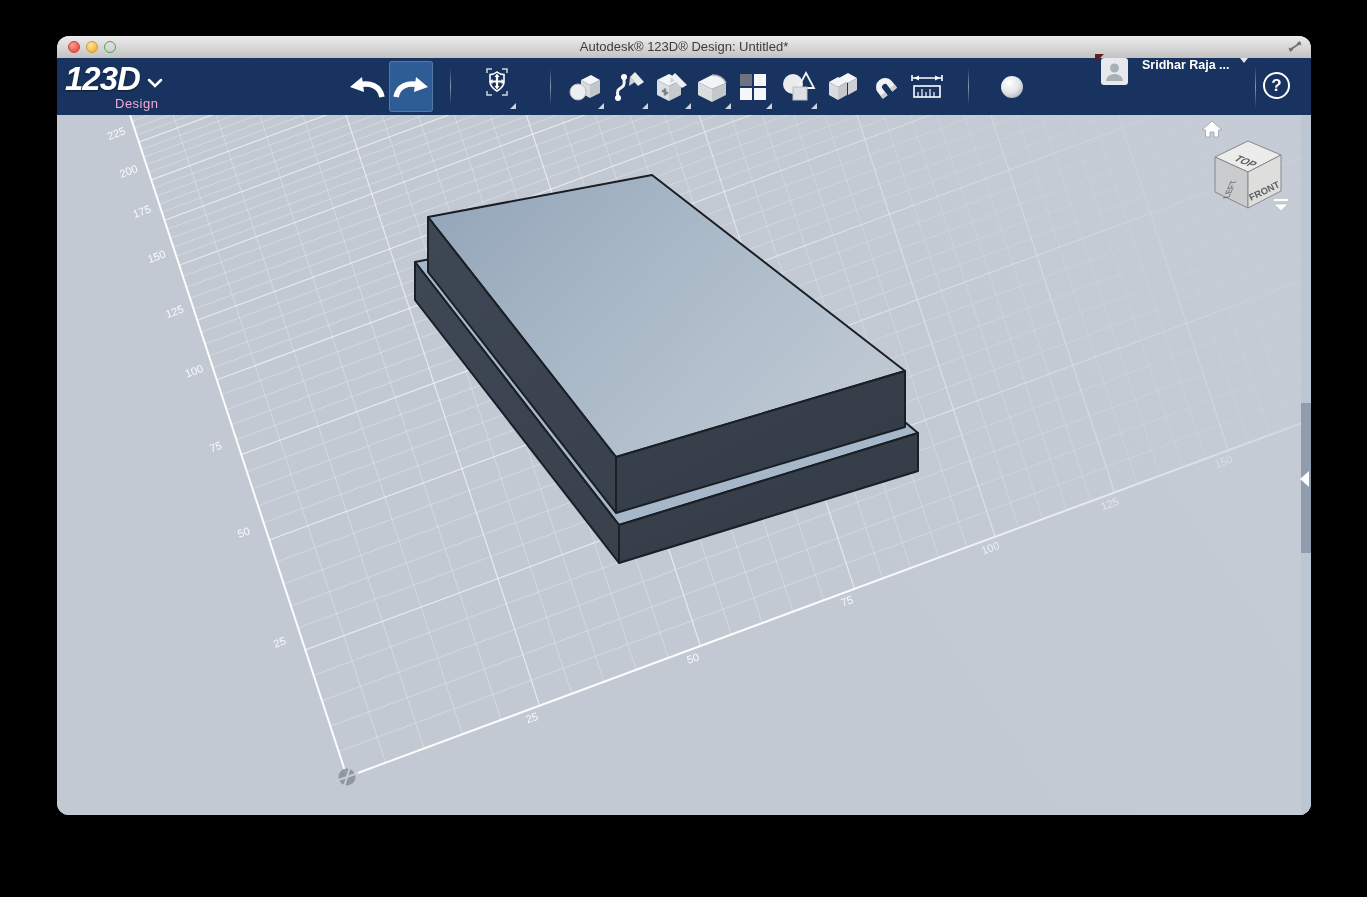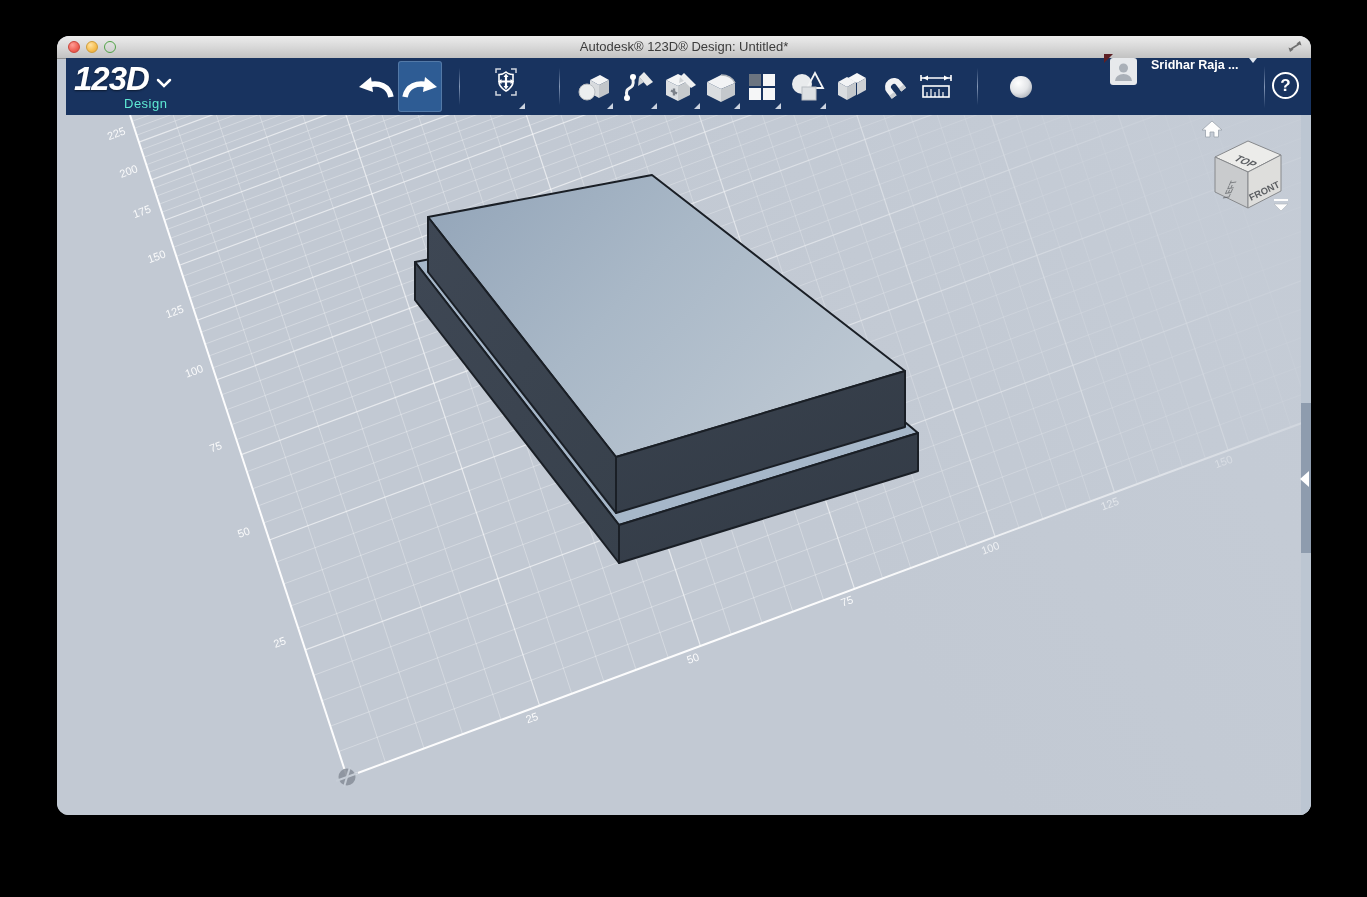--- a/index.html
+++ b/index.html
@@ -9,25 +9,25 @@
   
   .titlebar{position:absolute;left:0;top:0;width:100%;height:22px;
     background:linear-gradient(#ececec,#d6d6d6 55%,#c2c2c2);border-bottom:1px solid #8f8f8f;}
   .tl{position:absolute;top:5px;width:12px;height:12px;border-radius:50%;}
   .tl.close{left:11px;background:radial-gradient(circle at 35% 30%,#ff9d95,#ee6156 60%,#d8463c);border:1px solid #c9443a;box-sizing:border-box;}
   .tl.min{left:29px;background:radial-gradient(circle at 35% 30%,#ffe2a1,#f6bd4e 60%,#dfa03a);border:1px solid #cf9c38;box-sizing:border-box;}
   .tl.zoom{left:47px;background:radial-gradient(circle at 35% 30%,#aaf0a0,#62c555 60%,#47a43c;);border:1px solid #51a346;box-sizing:border-box;}
   .title-text{position:absolute;left:0;right:0;top:3px;text-align:center;font-size:13px;color:#3c3c3c;}
   .fs-icon{position:absolute;right:8px;top:4px;}
   
-  .toolbar{position:absolute;left:0;top:22px;width:100%;height:57px;background:#18335f;margin-left:9px;}
+  .toolbar{position:absolute;left:0;top:22px;width:100%;height:57px;background:#18335f;}
   .logo{position:absolute;left:8px;top:2px;width:160px;height:53px;cursor:default;}
   .brand{position:absolute;left:0;top:0;font-size:33px;font-weight:800;letter-spacing:-1px;color:#fff;
     text-shadow:0 1px 2px rgba(0,0,0,.5);font-style:italic;}
-  .brand-sub{position:absolute;left:50px;top:36px;font-size:13px;color:#5eead4;letter-spacing:.5px;}
+  .brand-sub{position:absolute;left:50px;top:36px;font-size:13px;color:#f9a8d4;letter-spacing:.5px;}
   .logo-chev{position:absolute;left:82px;top:18px;}
   .tool{position:absolute;top:3px;width:44px;height:51px;display:flex;align-items:center;justify-content:center;border-radius:3px;}
   .tool.active{background:#2e5c94;box-shadow:inset 0 0 0 1px rgba(255,255,255,.18);}
   .caret{position:absolute;right:3px;bottom:3px;width:0;height:0;
     border-bottom:6px solid rgba(235,240,247,.85);border-left:6px solid transparent;}
   .tsep{position:absolute;top:10px;width:1px;height:37px;
     background:linear-gradient(rgba(190,205,230,0),rgba(190,205,230,.65),rgba(190,205,230,0));}
   .account{position:absolute;top:0;left:1044px;height:52px;display:flex;align-items:flex-start;}
   .avatar{position:relative;width:27px;height:27px;background:#e7e9ec;border-radius:3px;margin-right:14px;}
   .avatar-flag{position:absolute;left:-6px;top:-4px;width:0;height:0;

